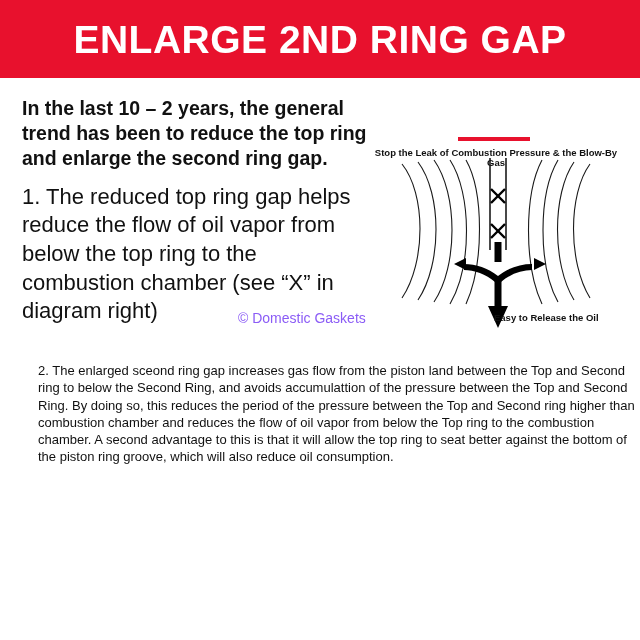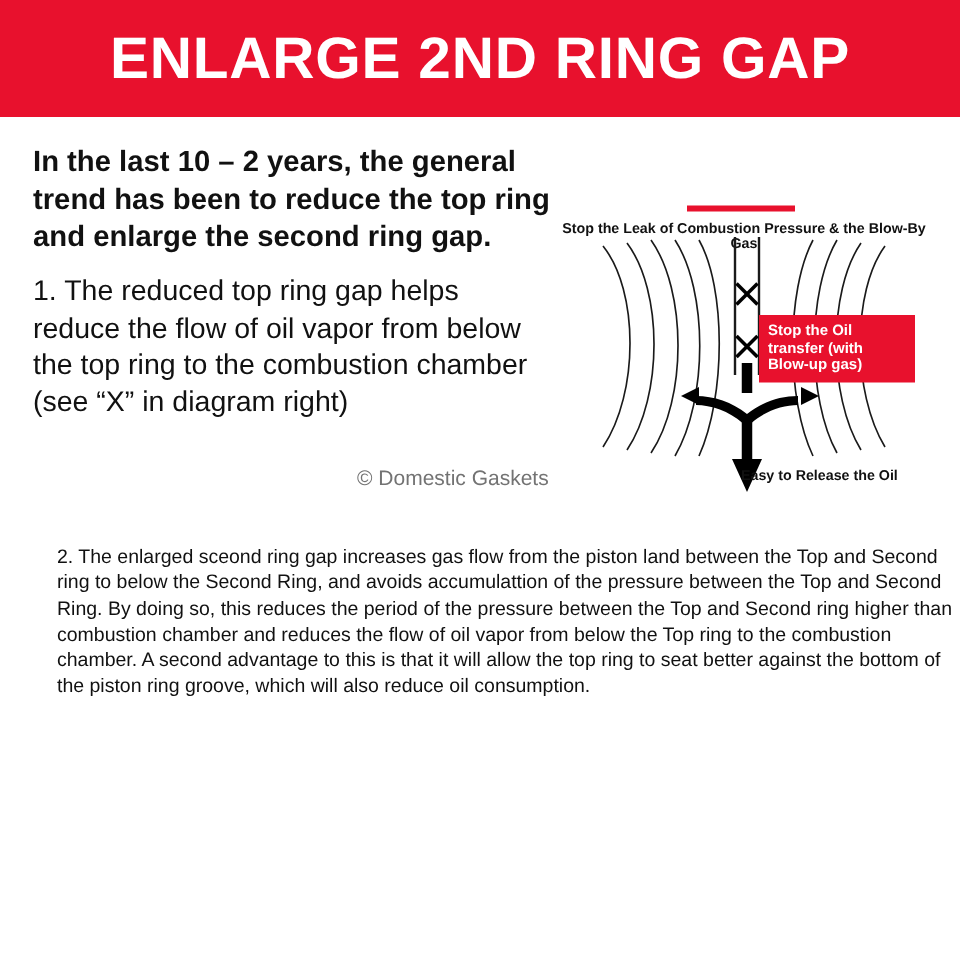--- a/index.html
+++ b/index.html
@@ -49,42 +49,42 @@
     width: 345px;
   }
   .lead {
     font-size: 19.5px;
     font-weight: bold;
     line-height: 1.28;
     color: #111111;
     margin: 0 0 12px 0;
   }
   .para1 {
-    font-size: 19px;
+    font-size: 22px;
     line-height: 1.3;
     color: #111111;
     margin: 0;
   }
   .para2 {
     position: absolute;
     left: 22px;
     top: 346px;
     width: 600px;
     font-size: 13px;
     line-height: 1.33;
     color: #111111;
     margin: 16px;
   }
   
   .watermark {
     position: absolute;
     left: 238px;
     top: 310px;
     font-size: 14px;
-    color: #737373;
+    color: #8b5cf6;
     white-space: nowrap;
     font-family: "Liberation Sans", sans-serif;
   }
   
   .diagram {
     position: absolute;
     left: 372px;
     top: 100px;
     width: 248px;
     height: 240px;
@@ -201,19 +201,18 @@
       <polygon points="162,100 174,106 162,112" fill="#000000"></polygon>
 
       <g stroke="#000000" stroke-width="2.4">
         <line x1="119" y1="31" x2="133" y2="45"></line>
         <line x1="133" y1="31" x2="119" y2="45"></line>
         <line x1="119" y1="66" x2="133" y2="80"></line>
         <line x1="133" y1="66" x2="119" y2="80"></line>
       </g>
     </svg>
 
-    <div class="callout">Stop the Oil transfer (with Blow-up gas)</div>
     <div class="bottom-label">Easy to Release the Oil</div>
   </div>
 
   <p class="para2">2. The enlarged sceond ring gap increases gas flow from the piston land between the Top and Second ring to below the Second Ring, and avoids accumulattion of the pressure between the Top and Second Ring. By doing so, this reduces the period of the pressure between the Top and Second ring higher than combustion chamber and reduces the flow of oil vapor from below the Top ring to the combustion chamber. A second advantage to this is that it will allow the top ring to seat better against the bottom of the piston ring groove, which will also reduce oil consumption.</p>
 
 </div>
 
 </body></html>

